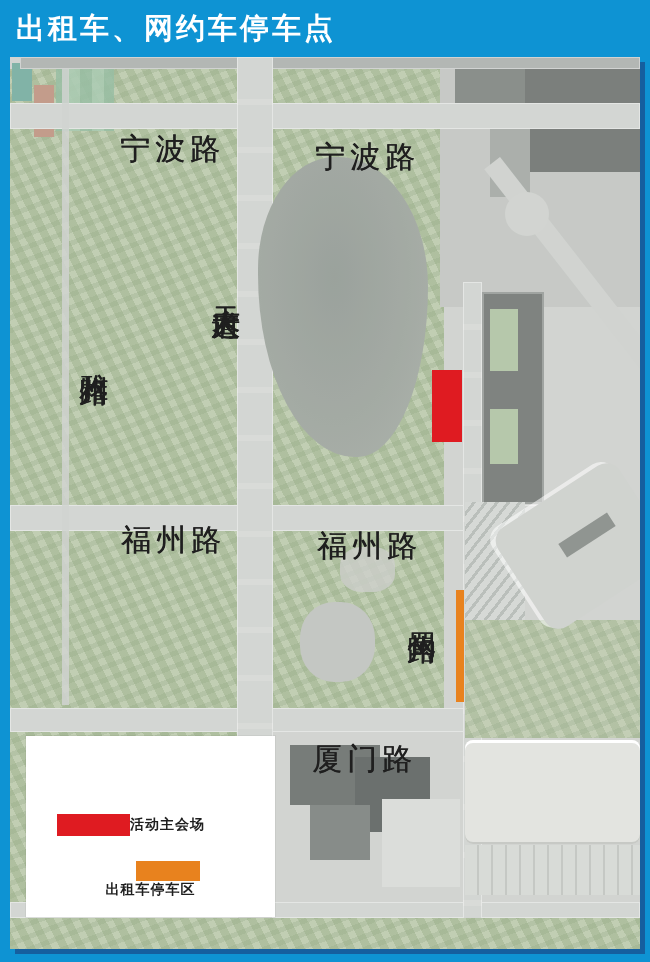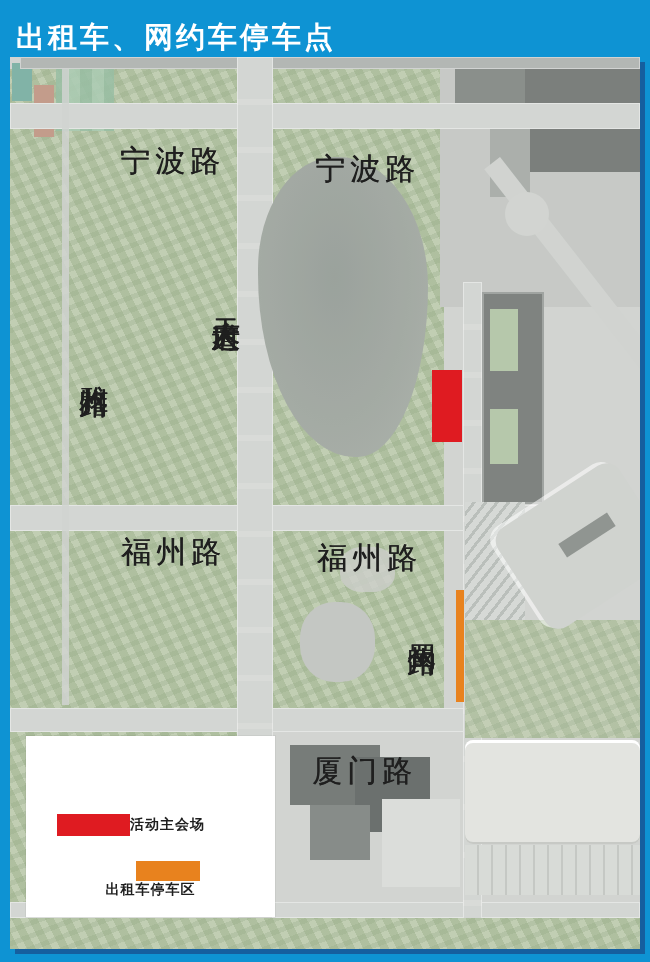--- a/index.html
+++ b/index.html
@@ -1,18 +1,18 @@
 <!DOCTYPE html>
 <html><head>
 <meta charset="utf-8">
 <style>
   html,body{margin:0;padding:0;}
   .page{position:relative;width:650px;height:962px;background:#0e93d3;overflow:hidden;
         font-family:"Liberation Sans","DejaVu Sans",sans-serif;}
-  .header-title{position:absolute;left:16px;top:18px;font-size:29px;font-weight:bold;
+  .header-title{position:absolute;left:16px;top:9px;font-size:29px;font-weight:bold;
         color:#ffffff;letter-spacing:3px;white-space:nowrap;font-family:Liberation Serif, serif;}
   .map{position:absolute;left:10px;top:57px;width:630px;height:892px;background:#c7cac6;
         overflow:hidden;box-shadow:5px 5px 0 rgba(28,52,116,.55);}
   .map *{position:absolute;}
   
   .park{background:
       repeating-linear-gradient(63deg, rgba(120,148,98,.38) 0 8px, rgba(120,148,98,0) 8px 15px),
       repeating-linear-gradient(-21deg, rgba(88,118,72,.18) 0 5px, rgba(88,118,72,0) 5px 12px),
       #b2c2a0;}
   .p-left{left:0;top:12px;width:227px;height:833px;}
@@ -61,21 +61,21 @@
   .g-bottom{left:0;top:861px;width:630px;height:31px;}
   .tl-field{left:2px;top:6px;width:20px;height:38px;background:#62a091;}
   .tl-red{left:24px;top:28px;width:20px;height:52px;background:#b5846f;}
   .tl-courts{left:46px;top:12px;width:58px;height:62px;
         background:repeating-linear-gradient(90deg,#7fae8d 0 12px,#96bfa1 12px 24px);opacity:.85;}
   .veil{left:0;top:0;width:630px;height:892px;background:rgba(255,255,255,.20);}
   
   .marker-red{left:422px;top:313px;width:30px;height:72px;z-index:5;}
   .marker-orange{left:446px;top:533px;width:8px;height:112px;z-index:5;}
   .rlabel{color:#1f1f1f;font-size:30px;font-weight:500;letter-spacing:5px;white-space:nowrap;
-        z-index:6;text-shadow:.4px 0 0 currentColor;margin-top:12px;}
+        z-index:6;text-shadow:.4px 0 0 currentColor;}
   .vlabel{writing-mode:vertical-rl;text-orientation:upright;letter-spacing:2px;}
   .lb-ningbo1{left:110px;top:72px;}
   .lb-ningbo2{left:305px;top:80px;}
   .lb-tianfu{left:196px;top:226px;font-size:29px;}
   .lb-yazhou{left:64px;top:294px;font-size:29px;}
   .lb-fuzhou1{left:111px;top:463px;}
   .lb-fuzhou2{left:307px;top:469px;}
   .lb-shuzhou{left:392px;top:552px;font-size:29px;}
   .lb-xiamen{left:302px;top:682px;}
   

